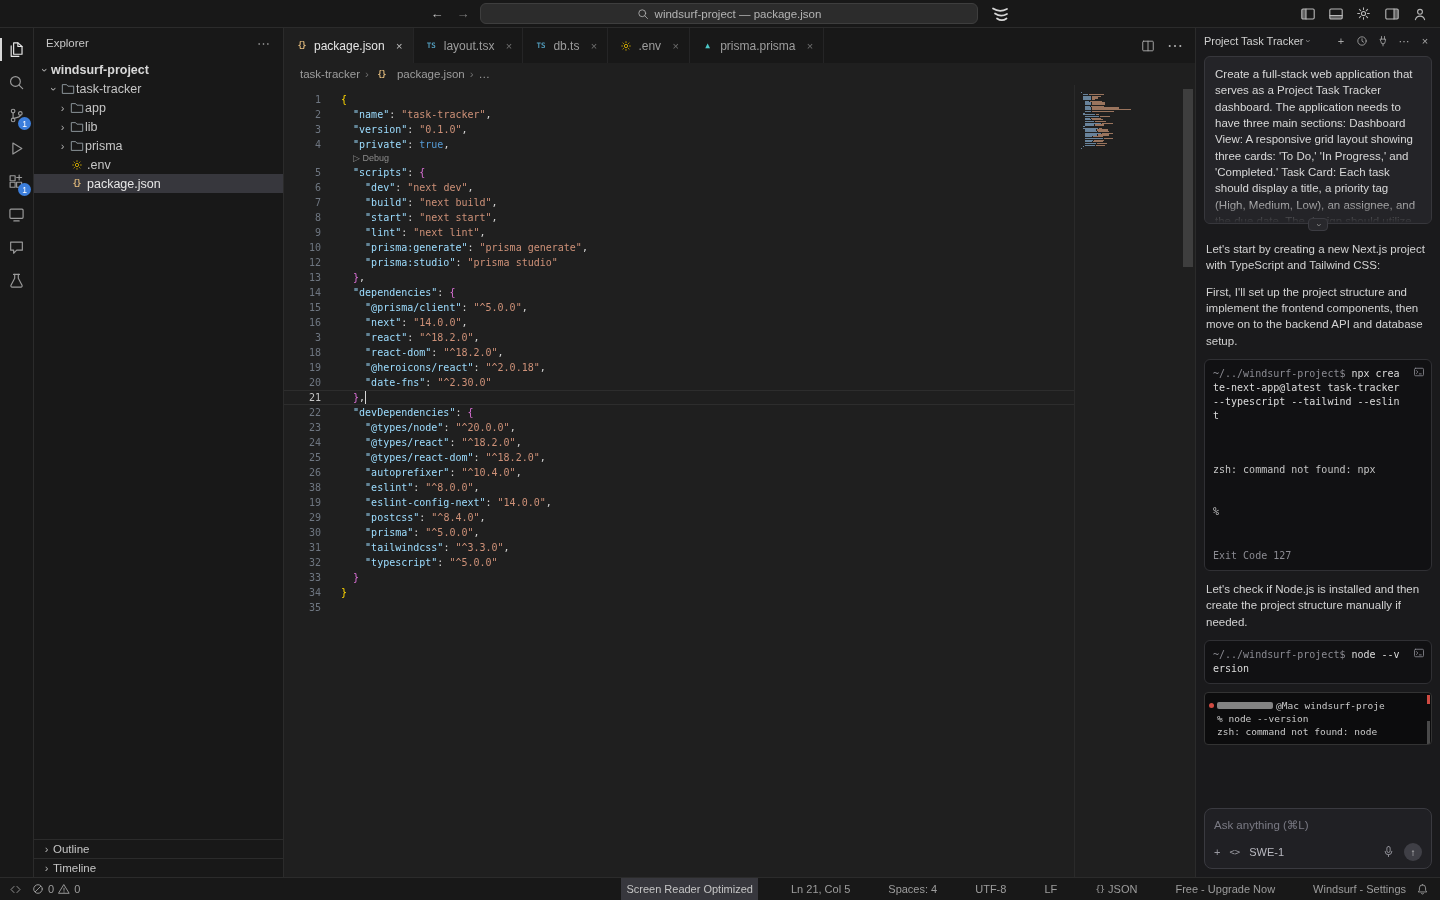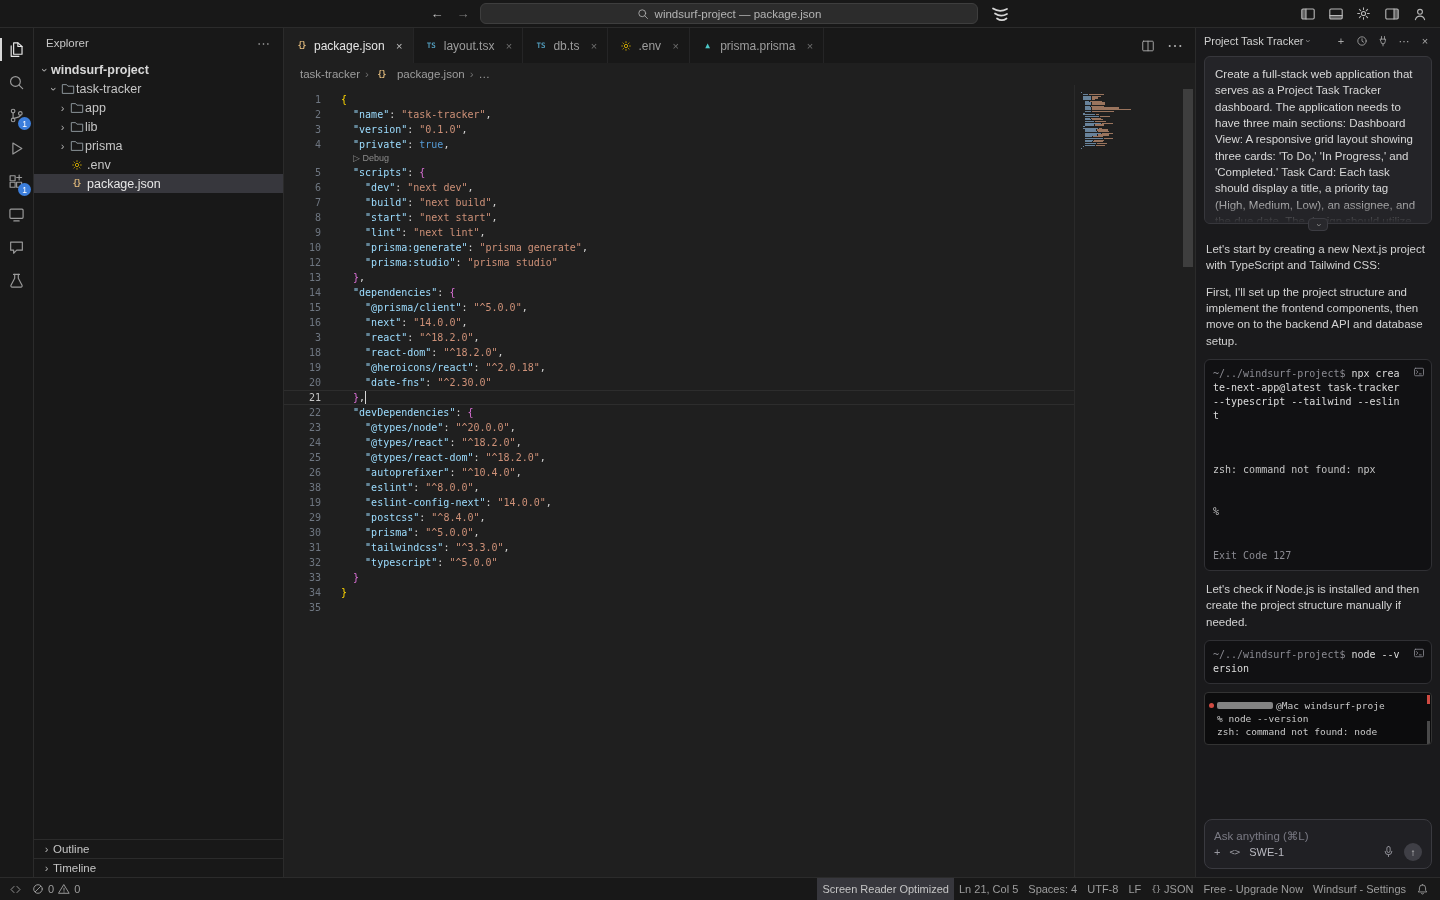--- a/index.html
+++ b/index.html
@@ -96,32 +96,32 @@
   .term-icon { position:absolute; top:6px; right:6px; color:#8b8b92; }
   .shot { background:#0c0c0d; border:1px solid #333; border-radius:4px; margin:2px 0 10px; padding:6px 10px 6px 4px; font-family:"DejaVu Sans Mono",monospace; font-size:9.5px; line-height:13px; color:#c9c9c9; position:relative; overflow:hidden; }
   .shot-line { display:flex; align-items:center; white-space:nowrap; overflow:hidden; }
   .dot { width:5px; height:5px; border-radius:50%; background:#d14b42; flex:0 0 5px; margin-right:3px; }
   .nodot { width:8px; flex:0 0 8px; }
   .redact { display:inline-block; width:56px; height:7px; background:#838383; border-radius:2px; margin-right:3px; filter:blur(.7px); }
   .shot-scroll { position:absolute; right:1px; top:2px; bottom:2px; width:3px; }
   .sm-red { position:absolute; right:0; width:3px; height:9px; background:#cf4a41; }
   .sm-thumb { position:absolute; right:0; top:26px; width:3px; height:34px; background:#4a4a4a; }
   .chat-input { flex:0 0 auto; margin:6px 8px 8px; border:1px solid #3a3a40; background:#202024; border-radius:8px; padding:9px 9px 7px; }
-  .placeholder { color:#7a7a84; font-size:11.5px; }
+  .placeholder { color:#7a7a84; font-size:11.5px; margin-bottom:11px; }
   .input-row { display:flex; align-items:center; gap:9px; color:#9a9aa2; font-size:11px; }
   .model { color:#b9b9c0; font-size:11px; }
   .mic { margin-left:auto; }
   .send-btn { width:18px; height:18px; border-radius:50%; background:#3f3f46; color:#cfcfcf; display:flex; align-items:center; justify-content:center; font-size:10px; }
 
   
   .statusbar { flex:0 0 22px; background:#181818; border-top:1px solid #2b2b2b; display:flex; align-items:center; font-size:11px; color:#9d9d9d; padding-right:6px; }
   .sb-left { display:flex; align-items:center; }
   .sb-item { padding:0 5px; height:22px; display:flex; align-items:center; gap:4px; white-space:nowrap; }
   .sb-item.boxed { background:#37373d; color:#c5c5c5; }
-  .sb-right { margin-left:auto; display:flex; align-items:flex-start; }
+  .sb-right { margin-left:auto; display:flex; align-items:flex-start;gap:28px; }
   .sb-braces { font-family:"DejaVu Sans Mono",monospace; font-size:9px; letter-spacing:-1px; }
   .sb-ic { display:flex; align-items:center; }
 </style>
 </head>
 <body>
 
 <div class="app">
 
   <div class="titlebar">
     <div class="tb-center">

